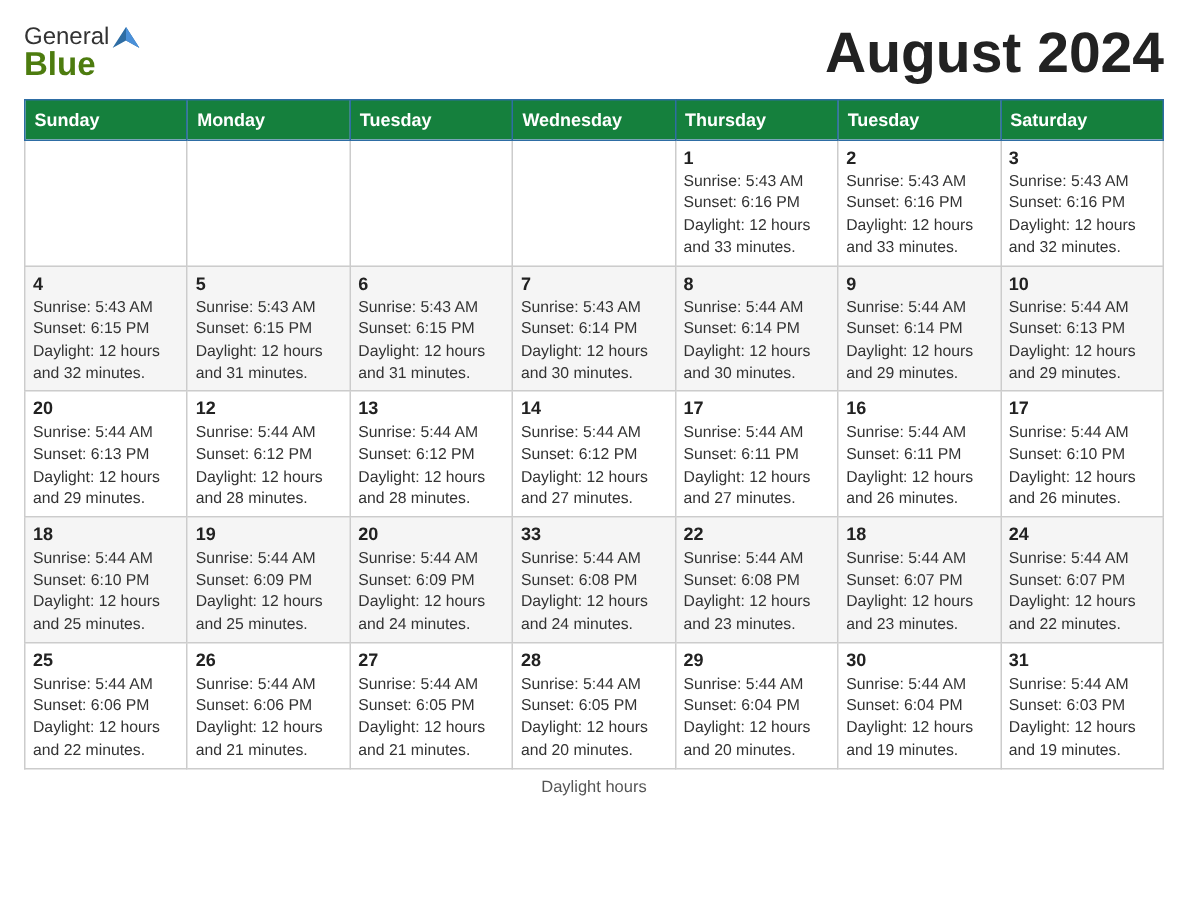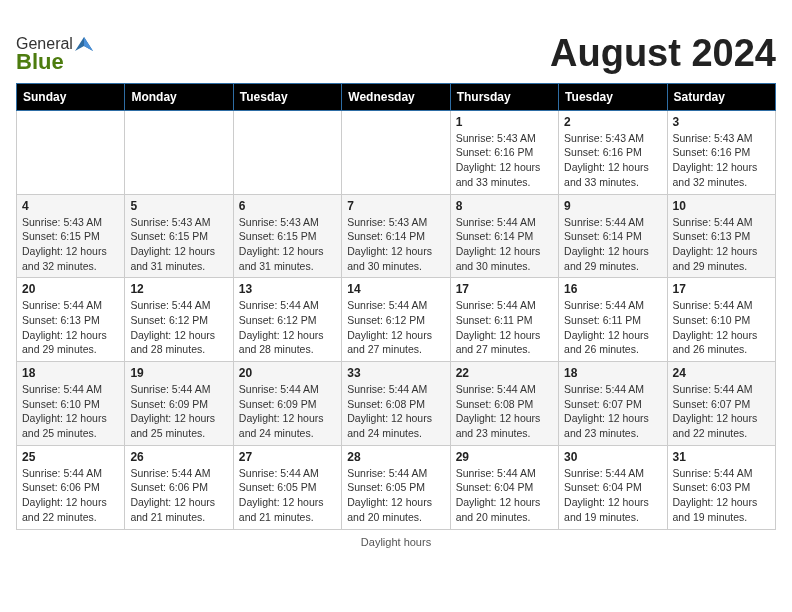--- a/index.html
+++ b/index.html
@@ -6,51 +6,50 @@
     body {
       font-family: Arial, sans-serif;
       background: #fff;
       width: 792px;
       min-height: 612px;
       padding: 16px;
     }
     .header-area {
       display: flex;
       justify-content: space-between;
-      align-items: flex-end;
+      align-items: flex-start;
       margin-bottom: 8px;
     }
     .logo {
       display: flex;
       flex-direction: column;
       align-items: flex-start;
     }
     .logo-general { color: #333; }
     .logo-blue { color: #2e6da4; }
     .title-area {
       text-align: right;
-      margin-top: 17px;
     }
     .cal-title {
       font-size: 38px;
       font-weight: bold;
       color: #222;
       line-height: 1.1;
     }
     .cal-subtitle {
       font-size: 15px;
       color: #444;
     }
     .calendar {
       width: 100%;
       border-collapse: collapse;
       font-size: 11px;
     }
     .calendar th {
-      background: #000000;
+      background: #15803d;
       color: #fff;
       text-align: left;
       padding: 6px 6px;
       font-size: 12px;
       font-weight: bold;
       border: 1px solid #2e6da4;
     }
     .calendar td {
       border: 1px solid #ccc;
       vertical-align: top;

